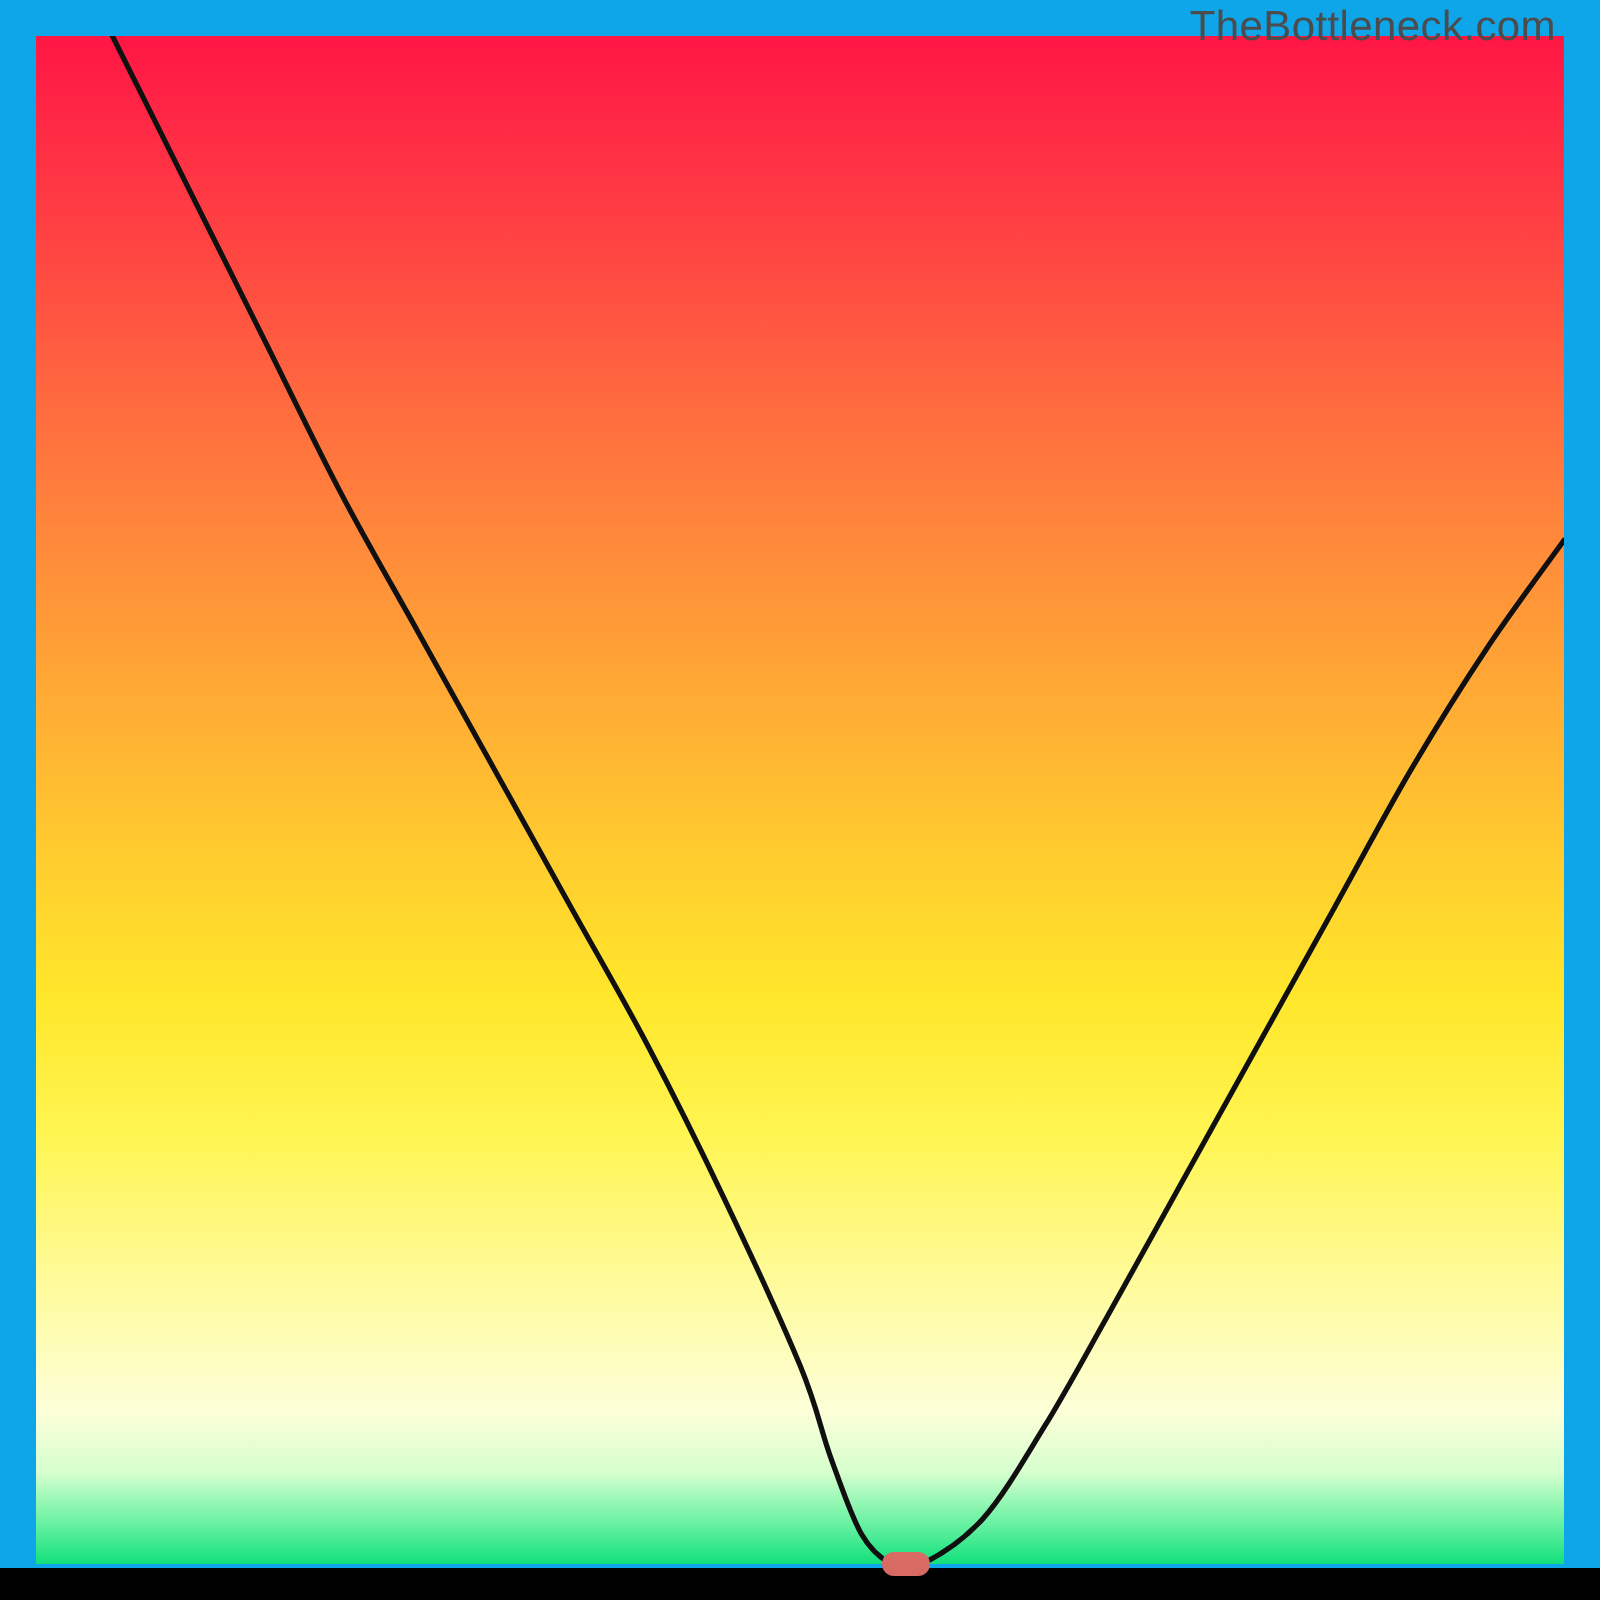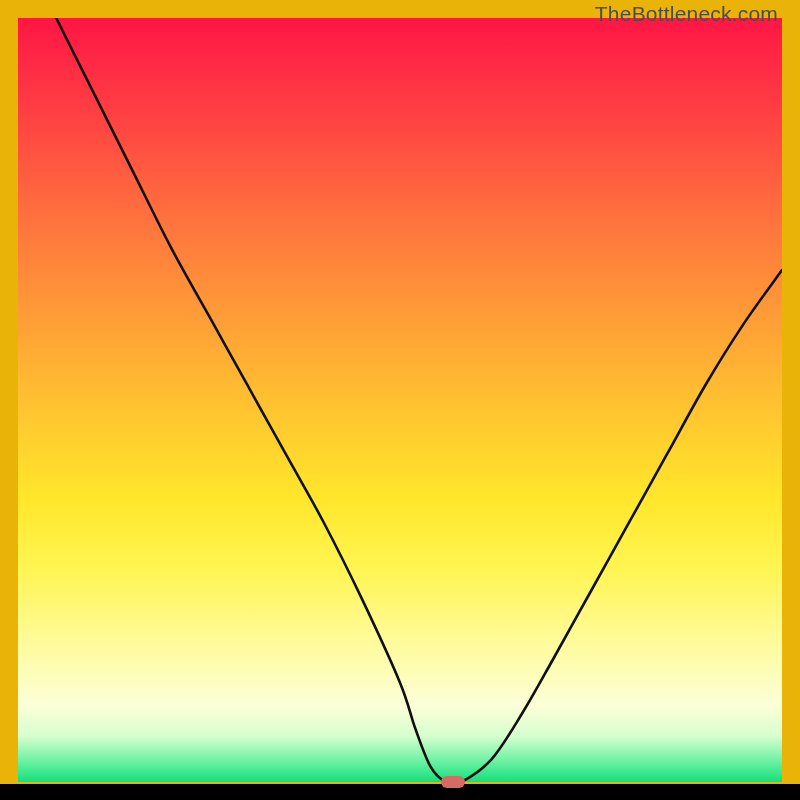--- a/index.html
+++ b/index.html
@@ -8,21 +8,21 @@
     width: 800px;
     height: 800px;
     background: #000;
     overflow: hidden;
     font-family: Arial, Helvetica, sans-serif;
   }
   .frame {
     position: relative;
     width: 800px;
     height: 784px;
-    background: #eab308;
+    background: #0ea5e9;
   }
   .plot-area {
     position: absolute;
     left: 18px;
     top: 18px;
     width: 764px;
     height: 764px;
     
     background: linear-gradient(
       to bottom,

